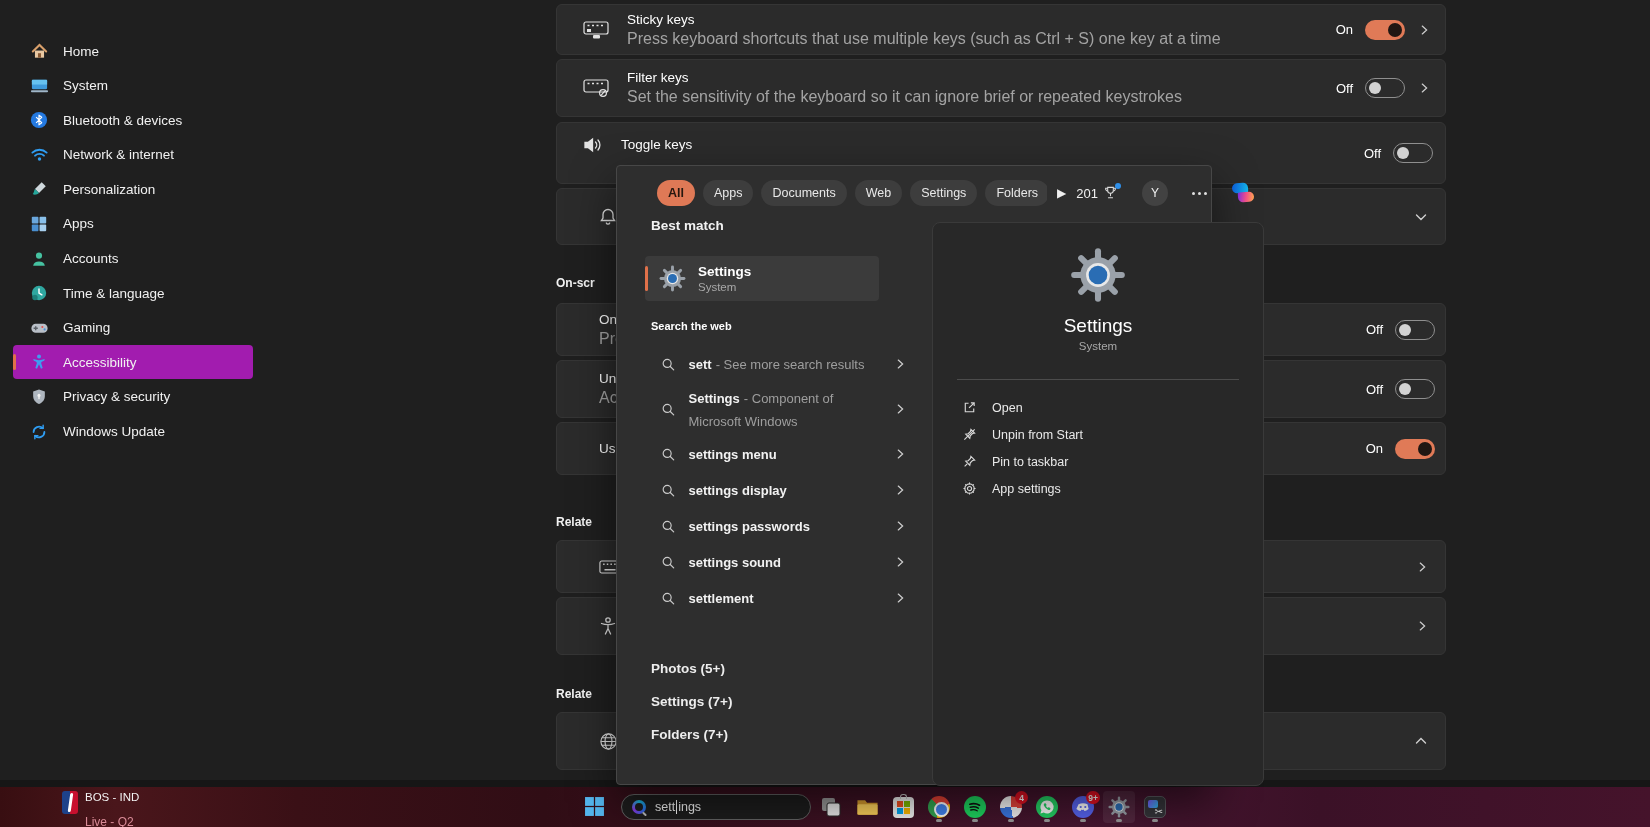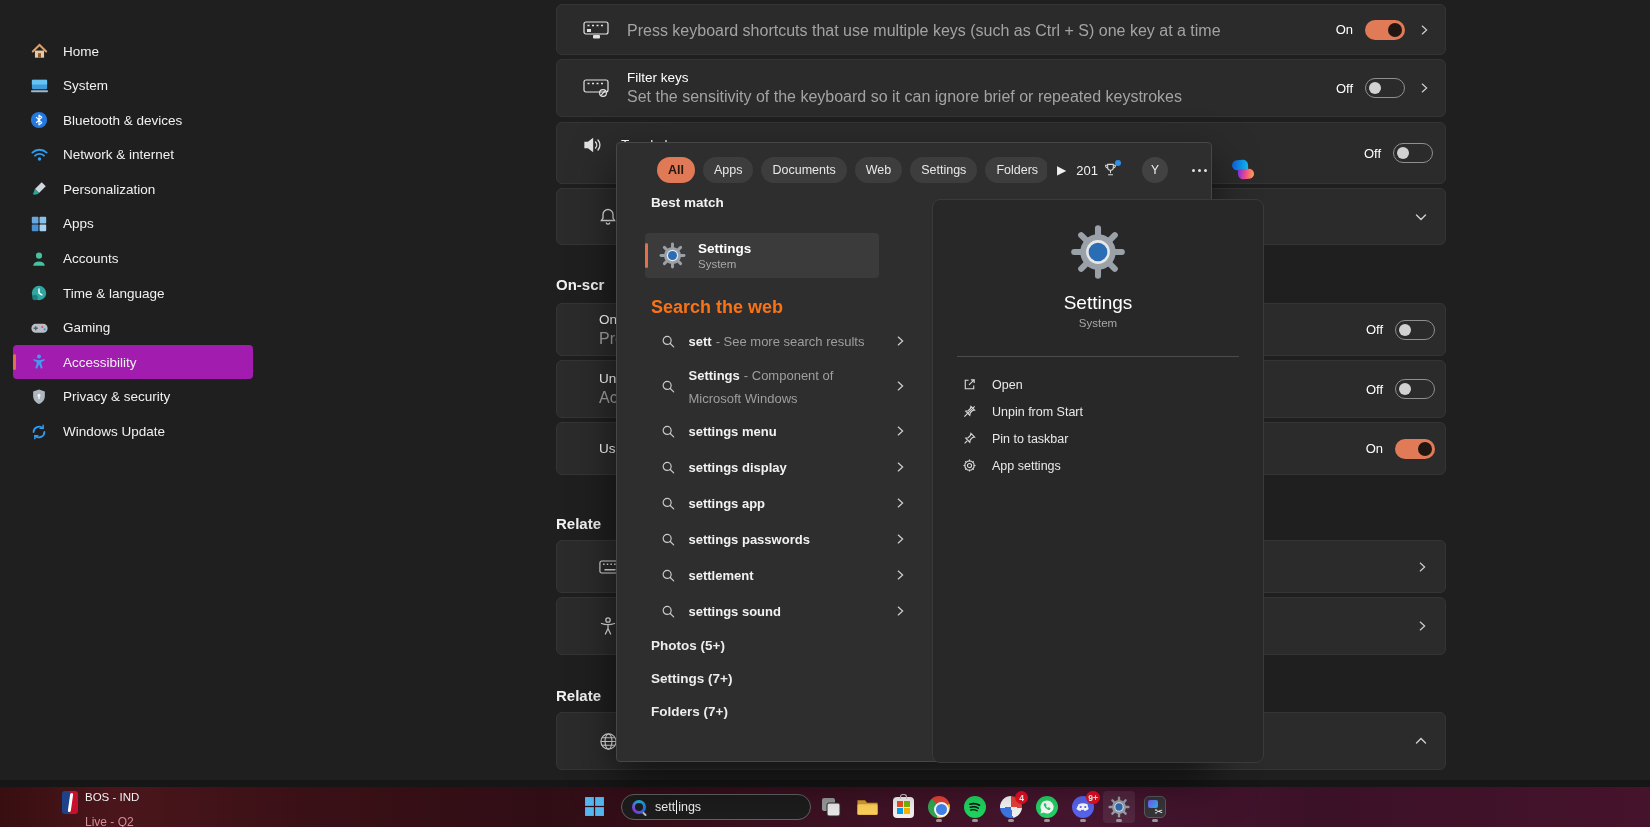--- a/index.html
+++ b/index.html
@@ -19,25 +19,25 @@
   .card{position:absolute;left:556px;width:890px;background:#2b2b2b;border:1px solid #353535;border-radius:6px;display:flex;align-items:center;padding:0 14px 0 26px;gap:18px}
   .rt{font-size:13.5px;color:#fff}
   .rd{font-size:16px;color:#a3a3a3;margin-top:3px}
   .rc{margin-left:auto;display:flex;align-items:center;gap:12px}
   .state{font-size:13px;color:#fff;min-width:24px;text-align:right}
   .tgl{width:40px;height:20px;border-radius:10px;position:relative;flex:none;cursor:pointer}
   .tgl.on{background:#e07a57}
   .tgl.on::after{content:"";position:absolute;right:3px;top:3px;width:14px;height:14px;border-radius:50%;background:#201713}
   .tgl.off{border:1px solid #8f8f8f}
   .tgl.off::after{content:"";position:absolute;left:3px;top:3px;width:12px;height:12px;border-radius:50%;background:#d2d2d2}
-  .heading{position:absolute;left:556px;font-size:15px;font-weight:700;color:#f2f2f2;white-space:nowrap}
+  .heading{position:absolute;left:556px;font-size:12px;font-weight:700;color:#f2f2f2;white-space:nowrap}
   .ric{flex:none;display:flex;align-items:center;justify-content:center}
 
   
-  .flyout{position:absolute;left:616px;top:142px;width:596px;height:620px;background:#2e2e2e;border:1px solid #474747;border-radius:4px;box-shadow:0 18px 44px rgba(0,0,0,.55);z-index:20}
+  .flyout{position:absolute;left:616px;top:165px;width:596px;height:620px;background:#2e2e2e;border:1px solid #474747;border-radius:4px;box-shadow:0 18px 44px rgba(0,0,0,.55);z-index:20}
   .fly-top{display:flex;align-items:center;height:34px;margin:10px 18px 0 30px;gap:10px}
   .tabs{display:flex;gap:8px;overflow:hidden;width:390px;flex:none}
   .tab{height:26px;padding:0 11px;border-radius:13px;background:#3d3d3d;color:#e8e8e8;font-size:12.5px;display:flex;align-items:center;flex:none;white-space:nowrap;cursor:pointer}
   .tab.sel{background:#df7956;color:#26170f;font-weight:700}
   .playbtn{color:#f0f0f0;font-size:12px;cursor:pointer;flex:none}
   .rgt{margin-left:auto;display:flex;align-items:center;gap:24px}
   .rewards{display:flex;align-items:center;gap:5px;cursor:pointer;position:relative}
   .rewards .pts{font-size:13px;color:#f0f0f0}
   .rew-dot{position:absolute;right:-3px;top:-2px;width:6px;height:6px;border-radius:50%;background:#2f8fe8}
   .avatar{width:26px;height:26px;border-radius:50%;background:#424242;display:flex;align-items:center;justify-content:center;font-size:12px;color:#f0f0f0;cursor:pointer}
@@ -45,21 +45,21 @@
   .dots i{width:3px;height:3px;border-radius:50%;background:#e0e0e0}
   .copilot{width:24px;height:24px;position:relative;cursor:pointer}
   .cp1{position:absolute;left:1px;top:2px;width:16px;height:10px;border-radius:6px 6px 2px 6px;background:linear-gradient(100deg,#0b59d6,#14b8e8);transform:rotate(-4deg)}
   .cp2{position:absolute;left:7px;top:11px;width:16px;height:10px;border-radius:2px 6px 6px 6px;background:linear-gradient(100deg,#7a2be0,#f04f86,#ffac4a);transform:rotate(-4deg)}
 
   .bm-h{position:absolute;left:34px;top:52px;font-size:13.5px;font-weight:700;color:#f2f2f2}
   .bm-item{position:absolute;left:28px;top:90px;width:234px;height:45px;background:#3b3b3b;border-radius:4px;display:flex;align-items:center;padding-left:14px;gap:12px;cursor:pointer}
   .bm-item::before{content:"";position:absolute;left:0;top:10px;width:3px;height:25px;border-radius:2px;background:#e0714a}
   .bm-t{font-size:13.5px;font-weight:700;color:#fff}
   .bm-s{font-size:11.5px;color:#a8a8a8;margin-top:2px}
-  .web-h{position:absolute;left:34px;top:154px;font-size:18px;font-weight:700;color:#f97316}
+  .web-h{position:absolute;left:34px;top:154px;font-size:11px;font-weight:700;color:#ffffff}
   .sugs{position:absolute;left:28px;top:180px;width:266px;display:flex;flex-direction:column}
   .sug{display:flex;align-items:center;height:36px;padding:0 4px 0 16px;gap:13px;border-radius:4px;cursor:pointer}
   .sug.two{height:54px}
   .sug .txt{width:198px;line-height:1.45}
   .sug .q{color:#f2f2f2;font-size:13px;font-weight:700}
   .sug .sx{color:#9e9e9e;font-size:13px;margin-left:4px;font-weight:400}
   .sug .sch{margin-left:auto}
   .groups{position:absolute;left:34px;top:486px;display:flex;flex-direction:column}
   .grp{height:33px;display:flex;align-items:center;font-size:13.5px;font-weight:700;color:#ededed;cursor:pointer}
 
@@ -227,20 +227,21 @@
   <div class="card" style="top:4px;height:51px">
     <span class="ric">
         <svg width="26" height="20" viewBox="0 0 26 20" fill="none" stroke="#e3e3e3" stroke-width="1.2">
           <rect x="1" y="2" width="24" height="12" rx="2"></rect>
           <path d="M4.5 5.5 h2 M9 5.5 h2 M13.5 5.5 h2 M18 5.5 h2" stroke-width="1.6"></path>
           <rect x="4" y="9" width="4" height="3" fill="#e3e3e3" stroke="none"></rect>
           <rect x="10" y="15" width="7" height="3.5" rx="1" fill="#e3e3e3" stroke="none"></rect>
         </svg>
       </span>
     <div class="rtxt">
+      <div class="rt">Sticky keys</div>
       <div class="rd">Press keyboard shortcuts that use multiple keys (such as Ctrl + S) one key at a time</div>
     </div>
     <div class="rc">
       <span class="state">On</span>
       <span class="tgl on"></span>
       <svg width="14" height="14" viewBox="0 0 16 16">
           <path d="M6 3.5 L11 8 L6 12.5" stroke="#cfcfcf" stroke-width="1.4" fill="none" stroke-linecap="round"></path>
         </svg>
     </div>
   </div>
@@ -491,57 +492,45 @@
           <svg width="14" height="14" viewBox="0 0 16 16">
             <path d="M6 3.5 L11 8 L6 12.5" stroke="#cfcfcf" stroke-width="1.4" fill="none" stroke-linecap="round"></path>
           </svg>
         </span>
     </div>
     <div class="sug">
       <svg width="15" height="15" viewBox="0 0 16 16" fill="none" stroke="#c9c9c9" stroke-width="1.3">
           <circle cx="6.8" cy="6.8" r="4.4"></circle>
           <path d="M10.2 10.2 L14 14" stroke-linecap="round"></path>
         </svg>
-      <span class="txt"><span class="q">settings app</span></span>
+      <span class="txt"><span class="q">settings passwords</span></span>
       <span class="sch">
           <svg width="14" height="14" viewBox="0 0 16 16">
             <path d="M6 3.5 L11 8 L6 12.5" stroke="#cfcfcf" stroke-width="1.4" fill="none" stroke-linecap="round"></path>
           </svg>
         </span>
     </div>
     <div class="sug">
       <svg width="15" height="15" viewBox="0 0 16 16" fill="none" stroke="#c9c9c9" stroke-width="1.3">
           <circle cx="6.8" cy="6.8" r="4.4"></circle>
           <path d="M10.2 10.2 L14 14" stroke-linecap="round"></path>
         </svg>
-      <span class="txt"><span class="q">settings passwords</span></span>
+      <span class="txt"><span class="q">settings sound</span></span>
       <span class="sch">
           <svg width="14" height="14" viewBox="0 0 16 16">
             <path d="M6 3.5 L11 8 L6 12.5" stroke="#cfcfcf" stroke-width="1.4" fill="none" stroke-linecap="round"></path>
           </svg>
         </span>
     </div>
     <div class="sug">
       <svg width="15" height="15" viewBox="0 0 16 16" fill="none" stroke="#c9c9c9" stroke-width="1.3">
           <circle cx="6.8" cy="6.8" r="4.4"></circle>
           <path d="M10.2 10.2 L14 14" stroke-linecap="round"></path>
         </svg>
       <span class="txt"><span class="q">settlement</span></span>
-      <span class="sch">
-          <svg width="14" height="14" viewBox="0 0 16 16">
-            <path d="M6 3.5 L11 8 L6 12.5" stroke="#cfcfcf" stroke-width="1.4" fill="none" stroke-linecap="round"></path>
-          </svg>
-        </span>
-    </div>
-    <div class="sug">
-      <svg width="15" height="15" viewBox="0 0 16 16" fill="none" stroke="#c9c9c9" stroke-width="1.3">
-          <circle cx="6.8" cy="6.8" r="4.4"></circle>
-          <path d="M10.2 10.2 L14 14" stroke-linecap="round"></path>
-        </svg>
-      <span class="txt"><span class="q">settings sound</span></span>
       <span class="sch">
           <svg width="14" height="14" viewBox="0 0 16 16">
             <path d="M6 3.5 L11 8 L6 12.5" stroke="#cfcfcf" stroke-width="1.4" fill="none" stroke-linecap="round"></path>
           </svg>
         </span>
     </div>
   </div>
 
   <div class="groups">
     <div class="grp">Photos (5+)</div>

